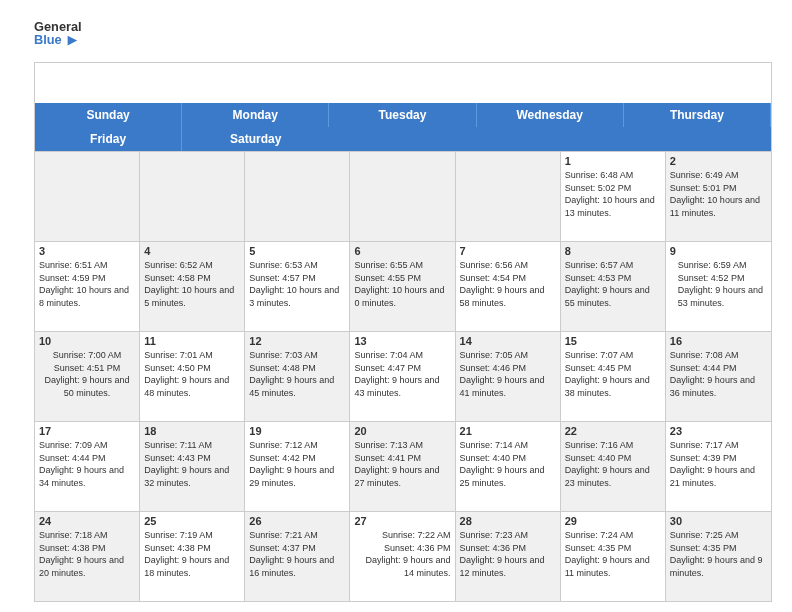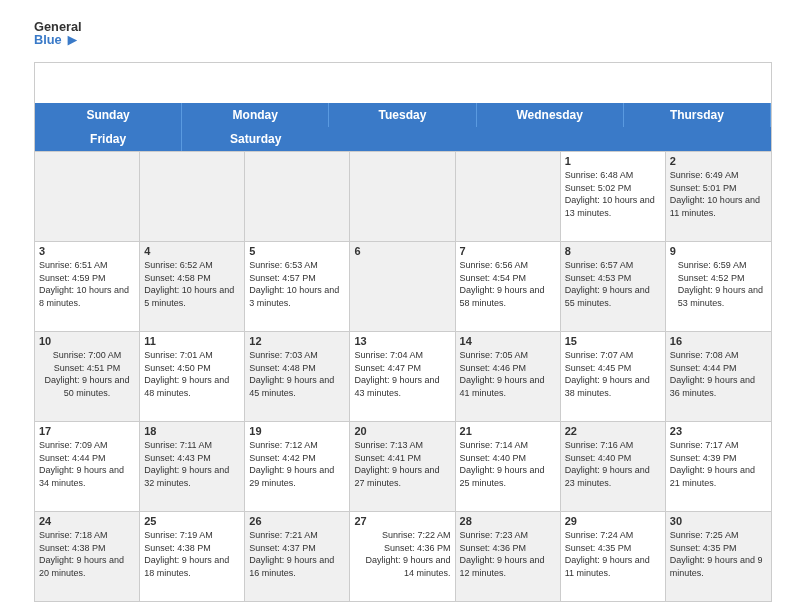--- a/index.html
+++ b/index.html
@@ -167,20 +167,23 @@
 Daylight: 10 hours and 5 minutes.</div>
           </div>
           <div class="cal-cell">
             <span class="day-num">5</span>
             <div class="day-info" style="white-space: pre-line;">Sunrise: 6:53 AM
 Sunset: 4:57 PM
 Daylight: 10 hours and 3 minutes.</div>
           </div>
           <div class="cal-cell shaded">
             <span class="day-num">6</span>
+            <div class="day-info" style="white-space: pre-line;">Sunrise: 6:55 AM
+Sunset: 4:55 PM
+Daylight: 10 hours and 0 minutes.</div>
           </div>
           <div class="cal-cell">
             <span class="day-num">7</span>
             <div class="day-info" style="white-space: pre-line;">Sunrise: 6:56 AM
 Sunset: 4:54 PM
 Daylight: 9 hours and 58 minutes.</div>
           </div>
           <div class="cal-cell shaded">
             <span class="day-num">8</span>
             <div class="day-info" style="white-space: pre-line;">Sunrise: 6:57 AM

